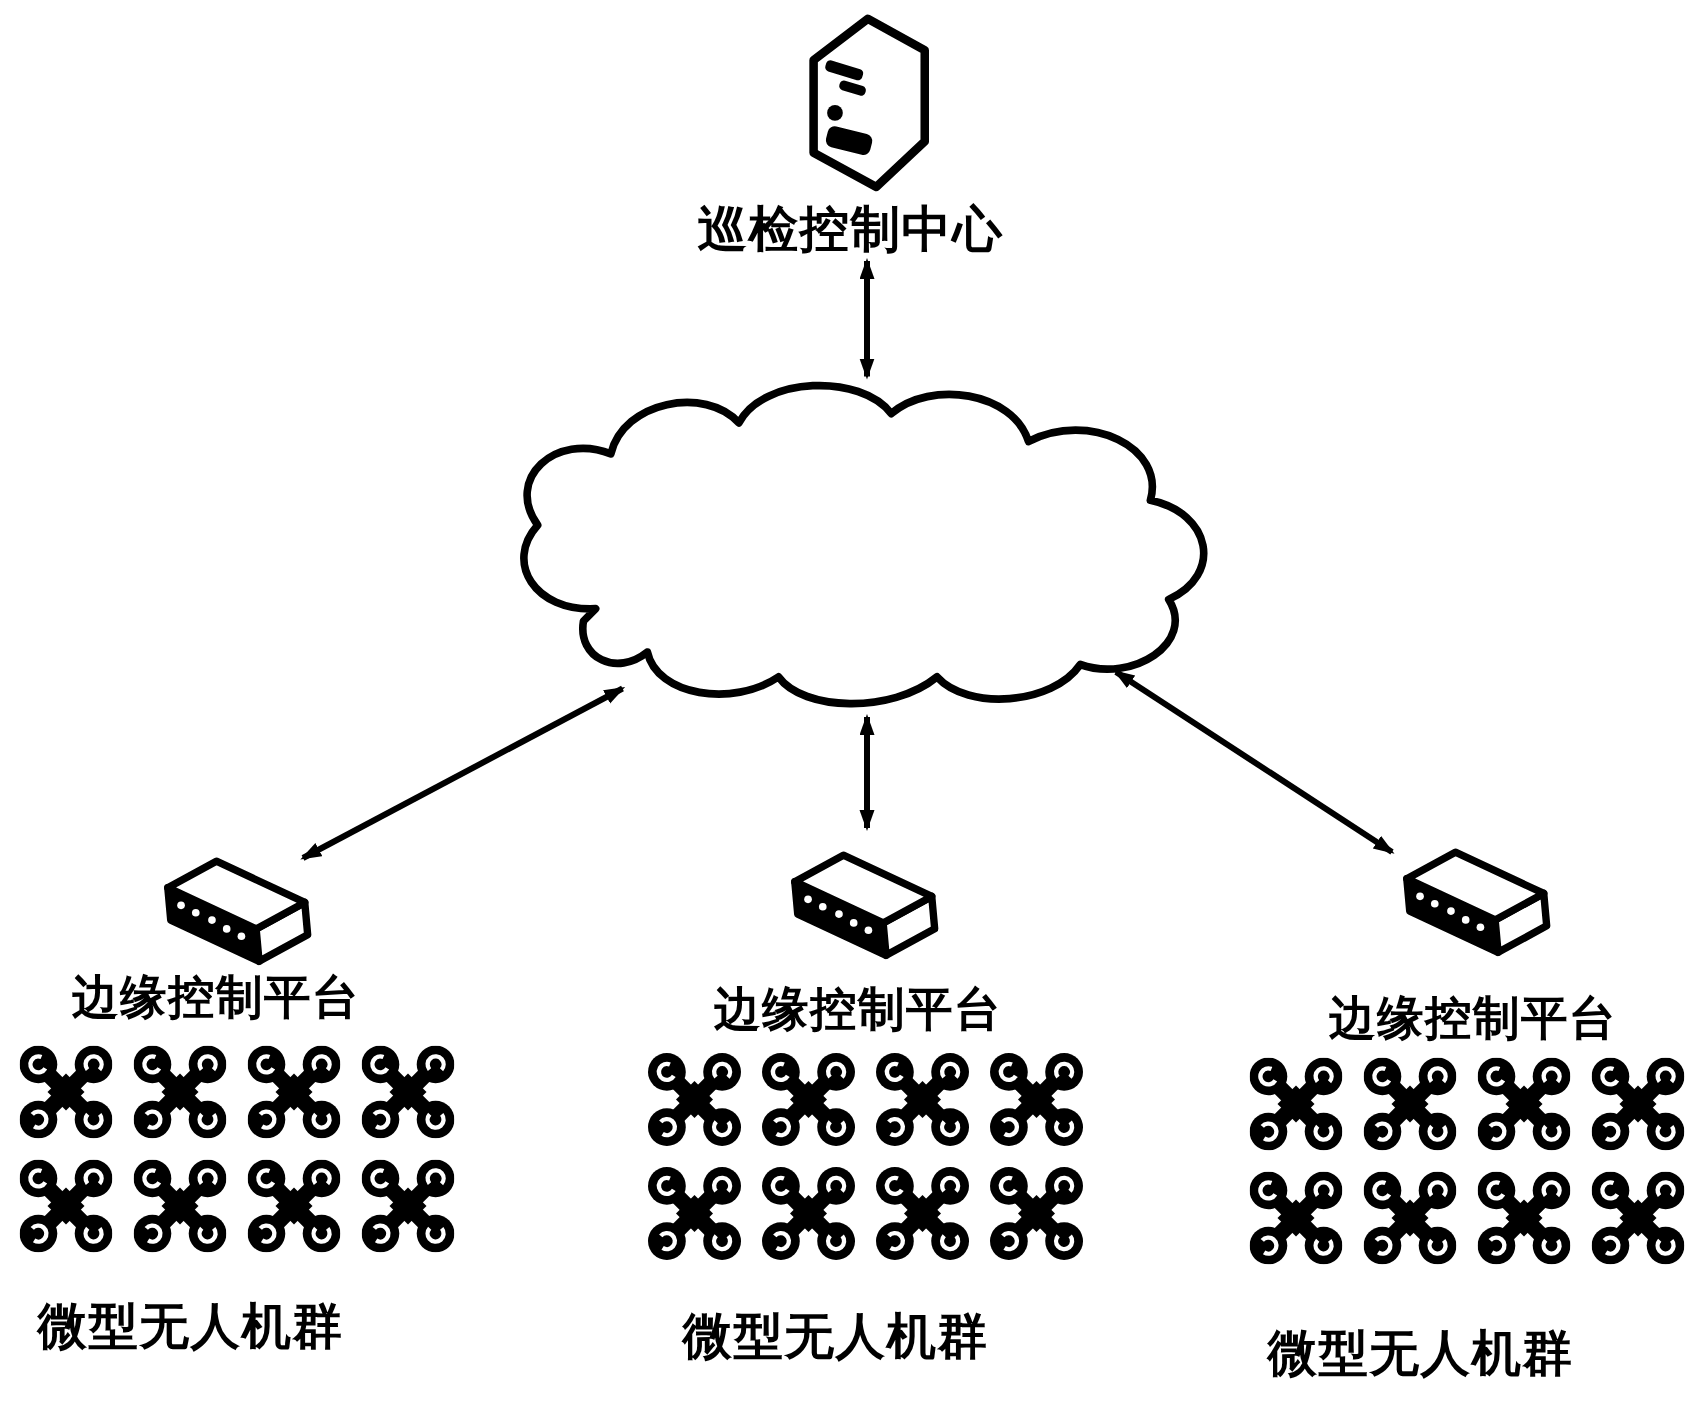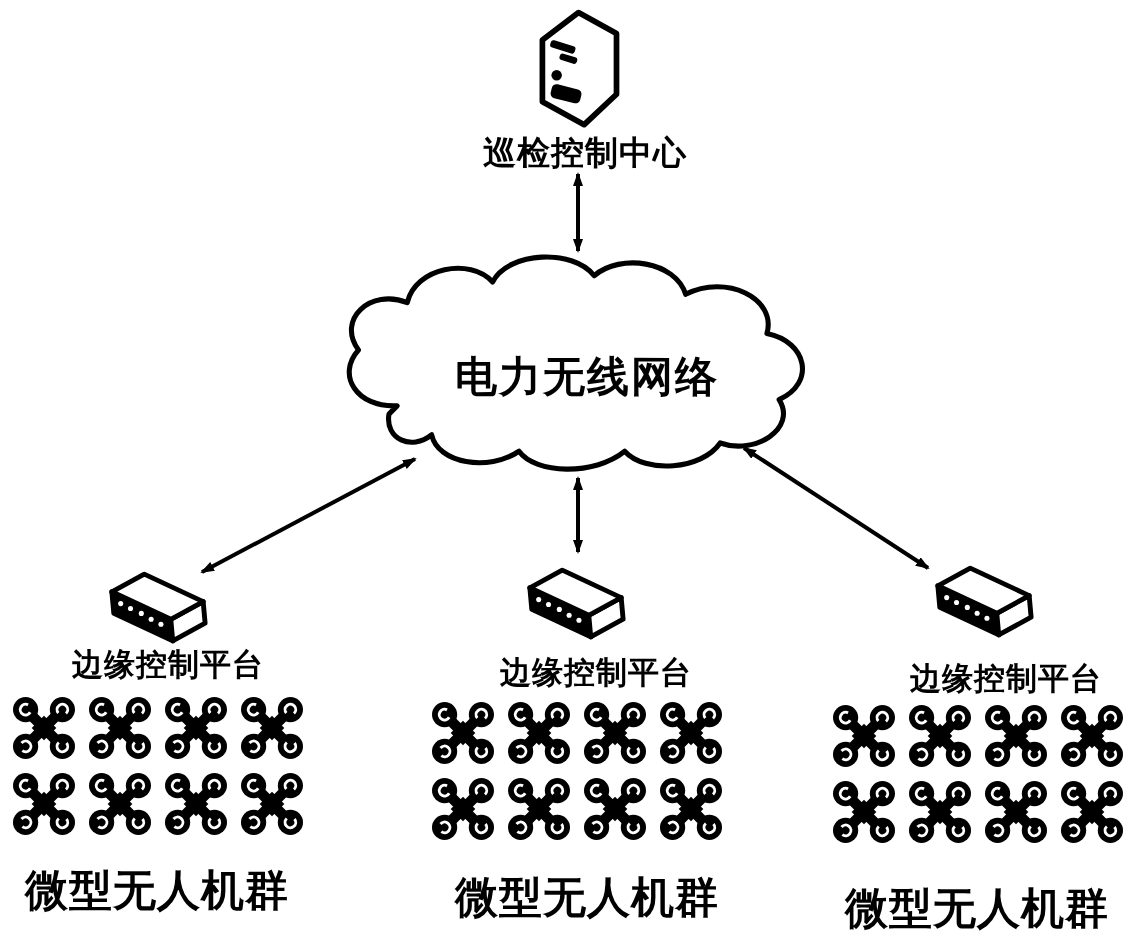--- a/index.html
+++ b/index.html
@@ -1,23 +1,23 @@
 <!DOCTYPE html>
 <html><head>
 <meta charset="utf-8">
 <style>
   html,body{margin:0;padding:0;background:#fff;}
   #canvas{position:relative;width:1133px;height:936px;background:#fff;overflow:hidden;
           font-family:"DejaVu Sans",sans-serif;color:#000;}
   .abs{position:absolute;}
-  .lbl{position:absolute;font-weight:700;text-align:center;color:#000;letter-spacing:1px;white-space:nowrap;}
+  .lbl{position:absolute;font-weight:700;color:#000;letter-spacing:1px;white-space:nowrap;}
   .lbl-top{font-size:33px;}
   .lbl-cloud{font-size:42px;letter-spacing:2px;}
   .lbl-platform{font-size:31px;}
-  .lbl-swarm{font-size:43px;}
+  .lbl-swarm{font-size:33px;}
   .drone-grid{position:absolute;display:grid;grid-template-columns:repeat(4,62px);gap:14px 14px;}
   .drone{width:62px;height:62px;}
   svg{display:block;}
 </style>
 </head>
 <body>
 
 <div id="canvas">
 
   <svg width="0" height="0" style="position:absolute" aria-hidden="true">
@@ -71,21 +71,20 @@
       <use href="#server-sym"></use>
     </svg>
   <div class="lbl lbl-top" style="left:465px;top:131px;width:240px;">巡检控制中心</div>
 
   <svg class="abs" style="left:328px;top:253px" width="508" height="222" viewBox="0 0 500 215" preserveAspectRatio="none">
     <path d="M 68,148 C 28,150 8,118 30,94 C 8,64 42,34 78,48 C 86,14 140,4 162,28
              C 178,-2 242,-4 262,22 C 288,0 342,8 352,40 C 392,20 442,44 432,78
              C 472,86 480,126 444,142 C 462,170 420,196 386,184 C 368,210 312,214 292,192
              C 262,216 204,214 188,192 C 158,212 108,204 102,176 C 82,192 56,180 60,156 Z" fill="#fff" stroke="#000" stroke-width="5" stroke-linejoin="round"></path>
   </svg>
-  <div class="lbl lbl-cloud" style="left:407px;top:349px;width:360px;">电力无线网络</div>
 
   <svg class="abs" style="left:104px;top:568px" width="108" height="79">
       <use href="#router-sym"></use>
     </svg>
   <div class="lbl lbl-platform" style="left:48px;top:644px;width:240px;">边缘控制平台</div>
 
   <svg class="abs" style="left:522px;top:564px" width="108" height="79">
       <use href="#router-sym"></use>
     </svg>
   <div class="lbl lbl-platform" style="left:476px;top:652px;width:240px;">边缘控制平台</div>

